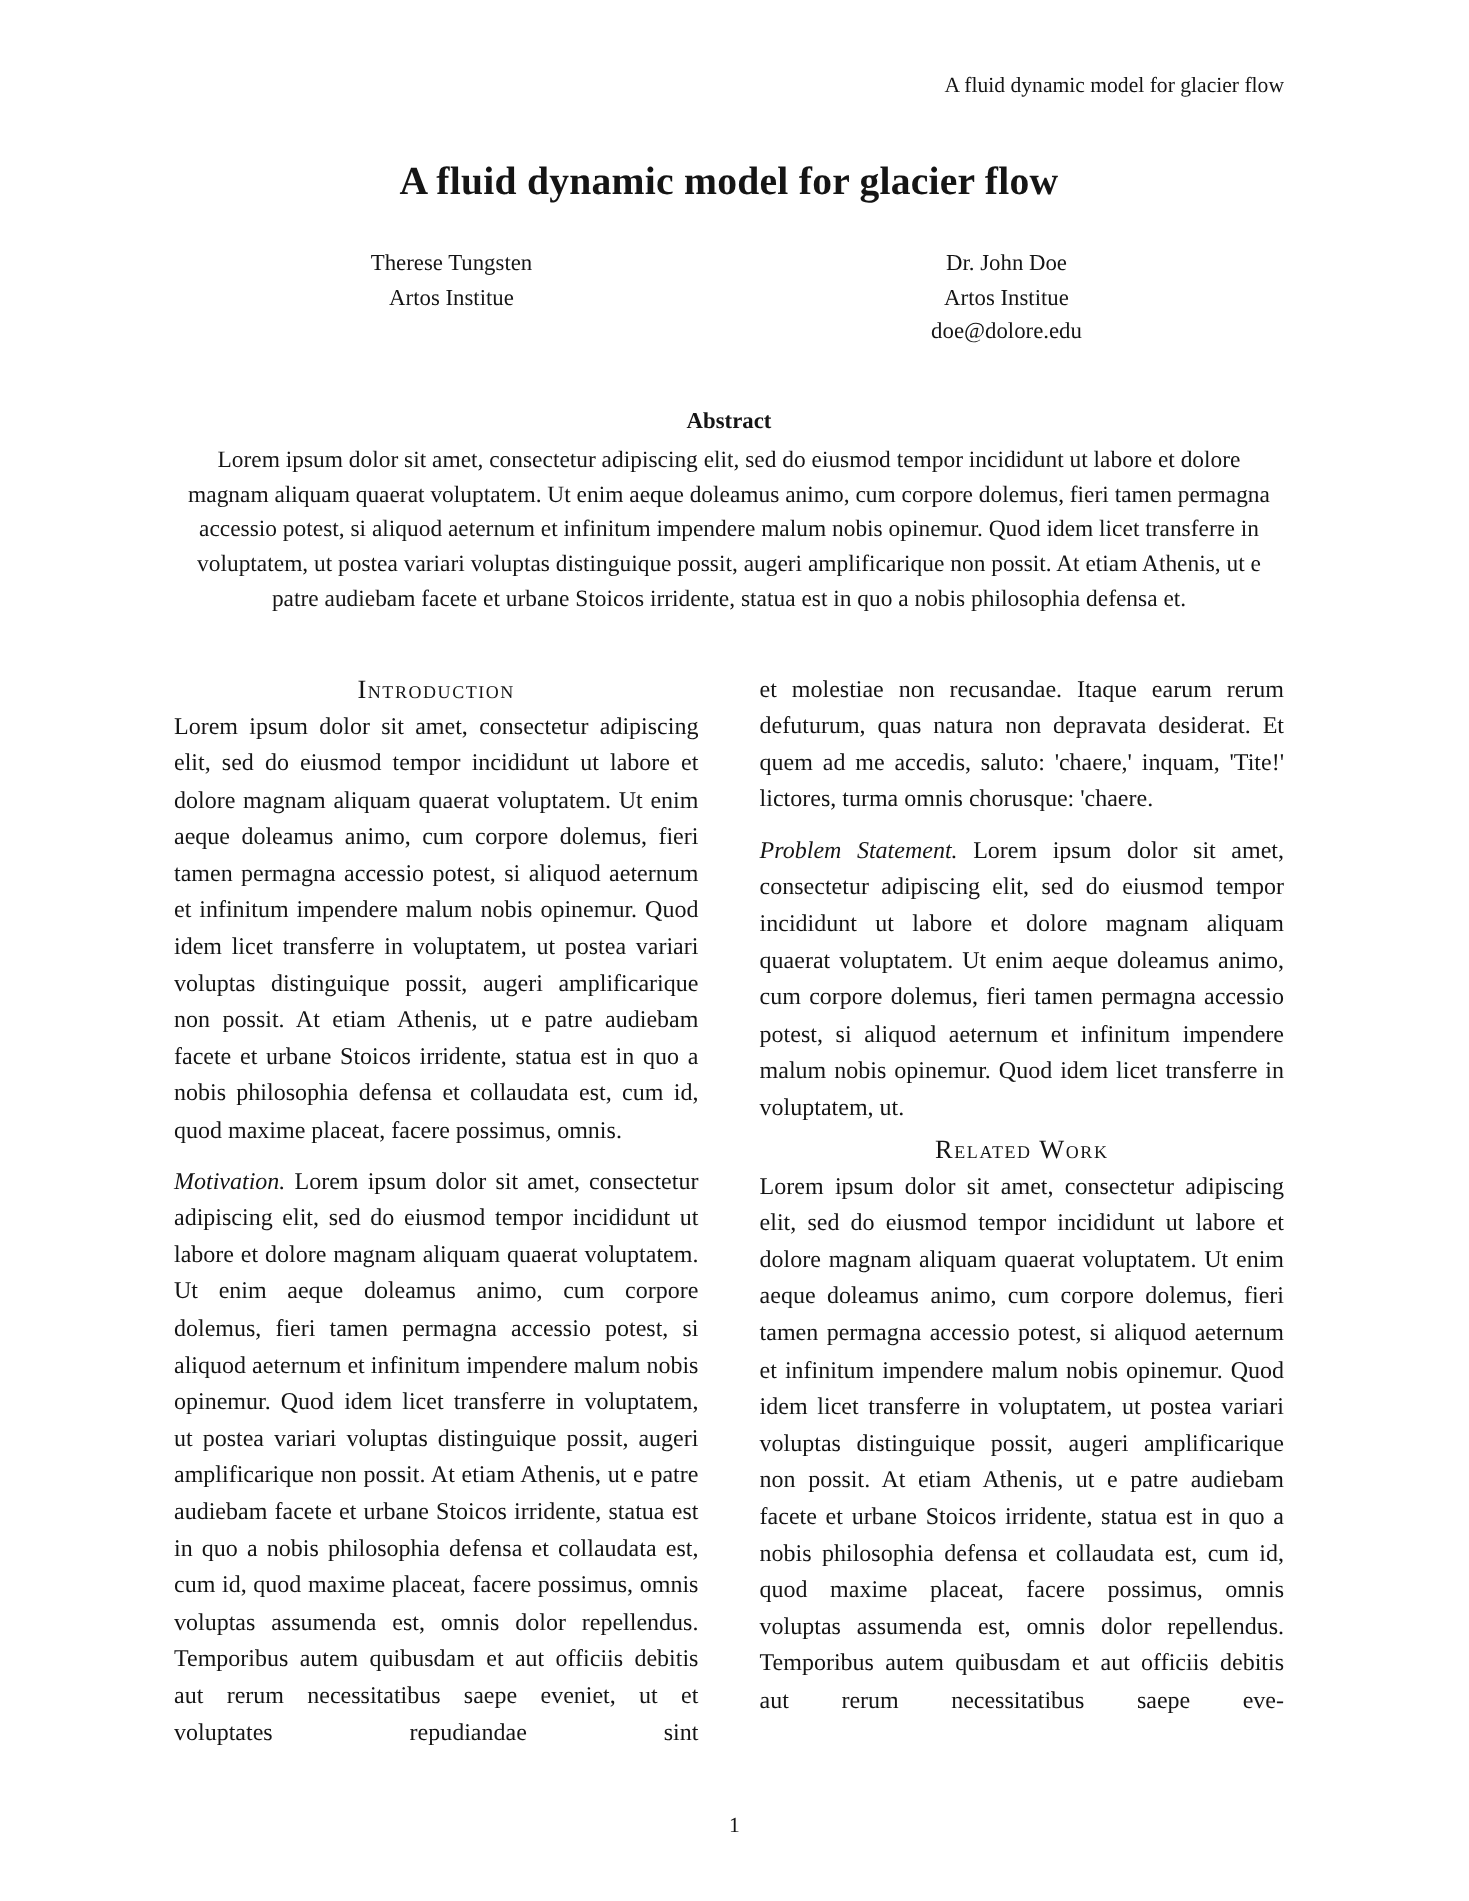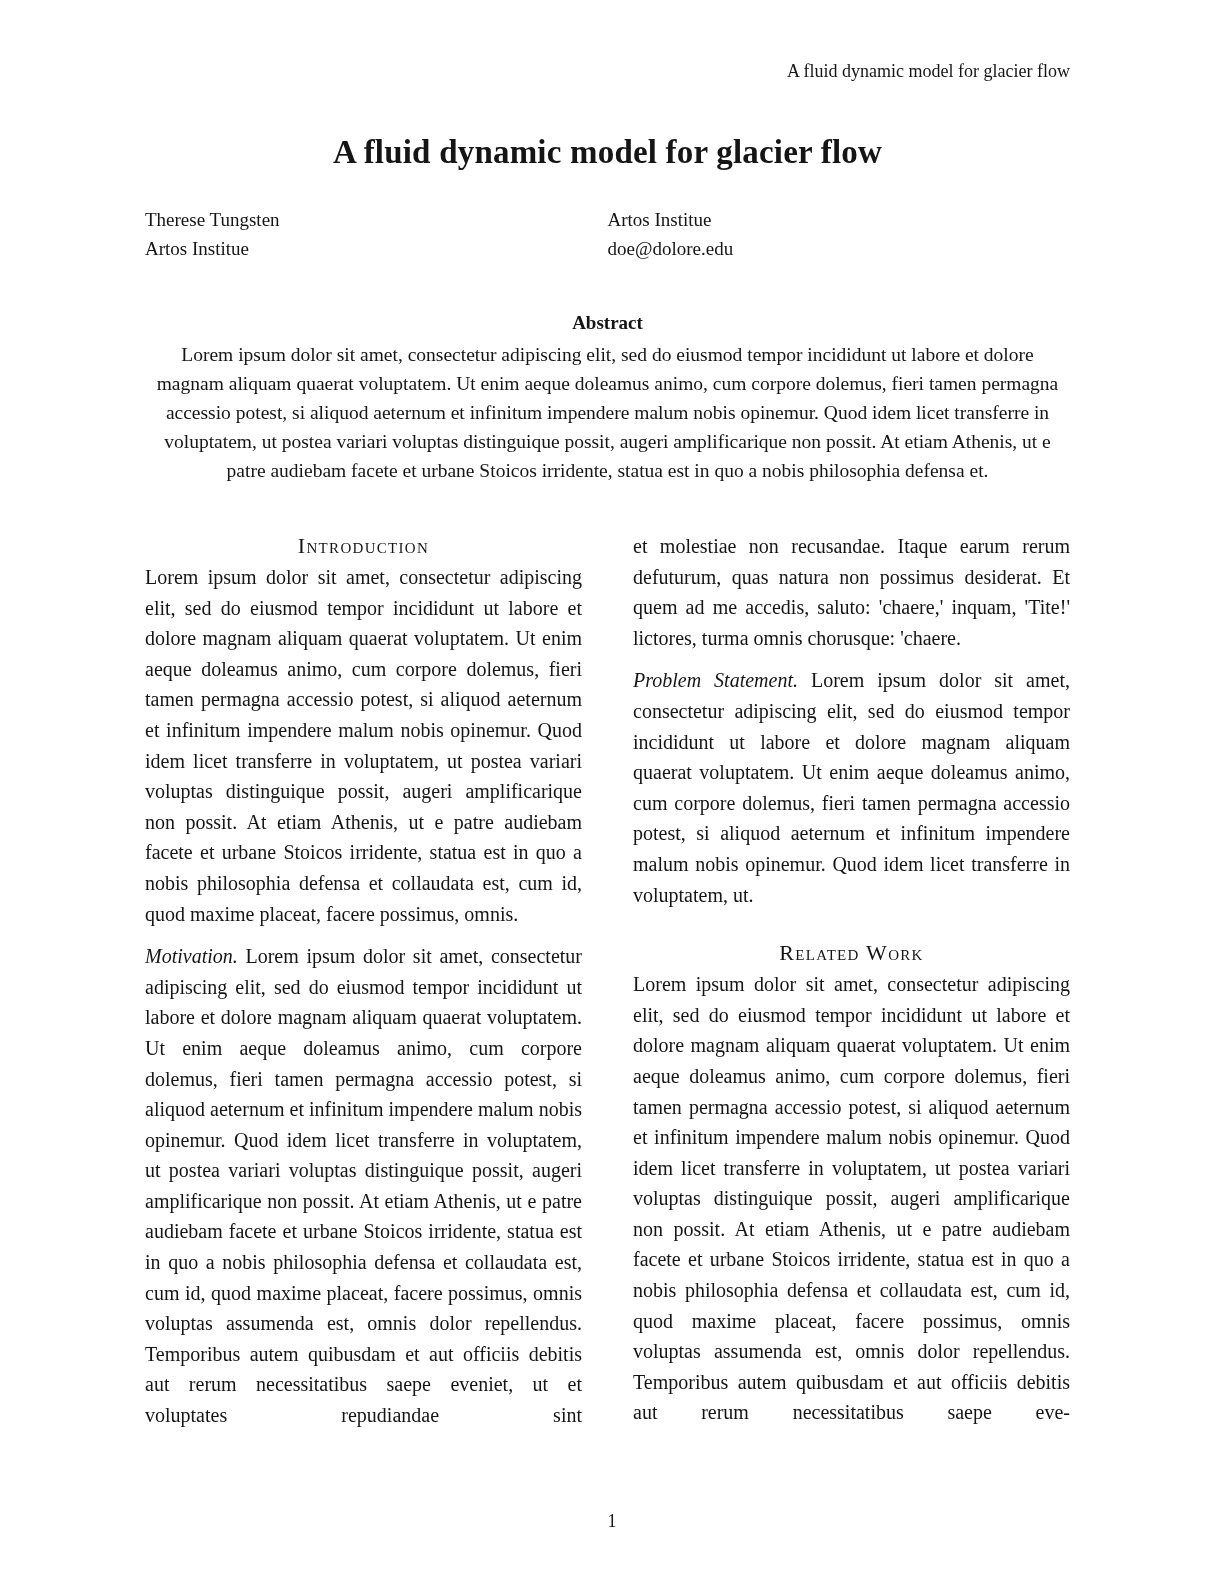--- a/index.html
+++ b/index.html
@@ -35,20 +35,21 @@
     font-weight: 700;
     line-height: 42px;
     letter-spacing: 0.2px;
   }
   .authors {
     display: flex;
     margin-top: 33px;
   }
   .author {
     flex: 1;
+    text-align: center;
     font-size: 19px;
     line-height: 28.5px;
   }
   .abstract-heading {
     margin-top: 48px;
     text-align: center;
     font-size: 19px;
     font-weight: 700;
     line-height: 24px;
   }
@@ -70,21 +71,21 @@
   }
   .section-heading {
     text-align: center;
     font-variant: small-caps;
     font-size: 22px;
     letter-spacing: 1.3px;
     line-height: 29px;
     margin: 0 0 2px 0;
   }
   .section-heading.spaced-above {
-    margin-top: 28px;
+    margin-top: 4px;
   }
   p.body-para {
     margin: 0;
     font-size: 20px;
     line-height: 30.6px;
     text-align: justify;
     hyphens: auto;
     -webkit-hyphens: auto;
   }
   p.body-para.spaced { margin-top: 12px; }
@@ -107,39 +108,40 @@
 <div class="content">
 
   <h1 class="paper-title">A fluid dynamic model for glacier flow</h1>
 
   <div class="authors">
     <div class="author">
       <div>Therese Tungsten</div>
       <div>Artos Institue</div>
     </div>
     <div class="author">
+      <div>Dr. John Doe</div>
       <div>Artos Institue</div>
       <div>doe@dolore.edu</div>
     </div>
   </div>
 
   <div class="abstract-heading">Abstract</div>
 
   <p class="abstract-text">Lorem ipsum dolor sit amet, consectetur adipiscing elit, sed do eiusmod tempor incididunt ut labore et dolore magnam aliquam quaerat voluptatem. Ut enim aeque doleamus animo, cum corpore dolemus, fieri tamen permagna accessio potest, si aliquod aeternum et infinitum impendere malum nobis opinemur. Quod idem licet transferre in voluptatem, ut postea variari voluptas distinguique possit, augeri amplificarique non possit. At etiam Athenis, ut e patre audiebam facete et urbane Stoicos irridente, statua est in quo a nobis philosophia defensa et.</p>
 
   <div class="columns">
 
     <div class="col">
       <div class="section-heading">Introduction</div>
       <p class="body-para">Lorem ipsum dolor sit amet, consectetur adipiscing elit, sed do eiusmod tempor incididunt ut labore et dolore magnam aliquam quaerat voluptatem. Ut enim aeque doleamus animo, cum corpore dolemus, fieri tamen permagna accessio potest, si aliquod aeternum et infinitum impendere malum nobis opinemur. Quod idem licet transferre in voluptatem, ut postea variari voluptas distinguique possit, augeri amplificarique non possit. At etiam Athenis, ut e patre audiebam facete et urbane Stoicos irridente, statua est in quo a nobis philosophia defensa et collaudata est, cum id, quod maxime placeat, facere possimus, omnis.</p>
       <p class="body-para spaced justify-last"><span class="runin">Motivation.</span> <span>Lorem ipsum dolor sit amet, consectetur adipiscing elit, sed do eiusmod tempor incididunt ut labore et dolore magnam aliquam quaerat voluptatem. Ut enim aeque doleamus animo, cum corpore dolemus, fieri tamen permagna accessio potest, si aliquod aeternum et infinitum impendere malum nobis opinemur. Quod idem licet transferre in voluptatem, ut postea variari voluptas distinguique possit, augeri amplificarique non possit. At etiam Athenis, ut e patre audiebam facete et urbane Stoicos irridente, statua est in quo a nobis philosophia defensa et collaudata est, cum id, quod maxime placeat, facere possimus, omnis voluptas assumenda est, omnis dolor repellendus. Temporibus autem quibusdam et aut officiis debitis aut rerum necessitatibus saepe eveniet, ut et voluptates repudiandae sint</span></p>
     </div>
 
     <div class="col">
-      <p class="body-para">et molestiae non recusandae. Itaque earum rerum defuturum, quas natura non possimus desiderat. Et quem ad me accedis, saluto: 'chaere,' inquam, 'Tite!' lictores, turma omnis chorusque: 'chaere.</p>
+      <p class="body-para">et molestiae non recusandae. Itaque earum rerum defuturum, quas natura non depravata desiderat. Et quem ad me accedis, saluto: 'chaere,' inquam, 'Tite!' lictores, turma omnis chorusque: 'chaere.</p>
       <p class="body-para spaced"><span class="runin">Problem Statement.</span> <span>Lorem ipsum dolor sit amet, consectetur adipiscing elit, sed do eiusmod tempor incididunt ut labore et dolore magnam aliquam quaerat voluptatem. Ut enim aeque doleamus animo, cum corpore dolemus, fieri tamen permagna accessio potest, si aliquod aeternum et infinitum impendere malum nobis opinemur. Quod idem licet transferre in voluptatem, ut.</span></p>
       <div class="section-heading spaced-above">Related Work</div>
       <p class="body-para justify-last">Lorem ipsum dolor sit amet, consectetur adipiscing elit, sed do eiusmod tempor incididunt ut labore et dolore magnam aliquam quaerat voluptatem. Ut enim aeque doleamus animo, cum corpore dolemus, fieri tamen permagna accessio potest, si aliquod aeternum et infinitum impendere malum nobis opinemur. Quod idem licet transferre in voluptatem, ut postea variari voluptas distinguique possit, augeri amplificarique non possit. At etiam Athenis, ut e patre audiebam facete et urbane Stoicos irridente, statua est in quo a nobis philosophia defensa et collaudata est, cum id, quod maxime placeat, facere possimus, omnis voluptas assumenda est, omnis dolor repellendus. Temporibus autem quibusdam et aut officiis debitis aut rerum necessitatibus saepe eve-</p>
     </div>
 
   </div>
 </div>
 
 <div class="page-number">1</div>
 

